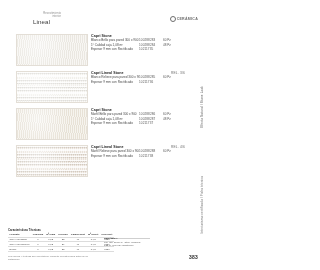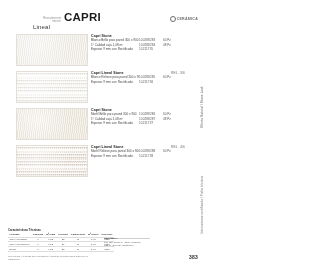--- a/index.html
+++ b/index.html
@@ -123,21 +123,20 @@
 
 <div class="page">
 
   <div class="header">
     <div class="brand-block">
       <div class="brand-row">
         <div class="brand-pre">
           <div>Revestimiento</div>
           <div>interior</div>
         </div>
-        <div class="brand-title">CAPRI</div>
       </div>
       <div class="brand-sub">Lineal</div>
     </div>
     <div class="logo">
       <span class="logo-mark"></span>
       <span class="logo-text">CERÁMICA</span>
     </div>
   </div>
 
   <div class="rows" id="rows">

